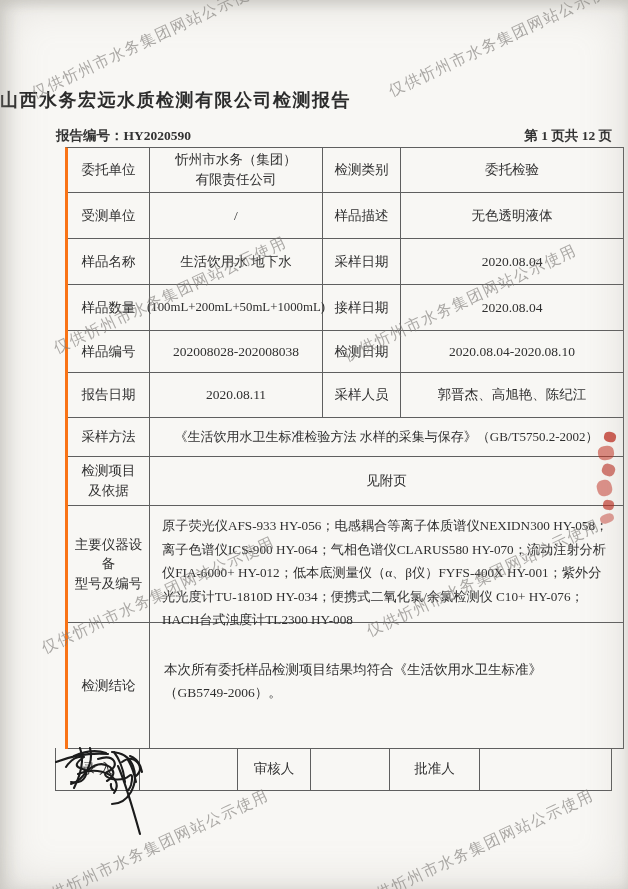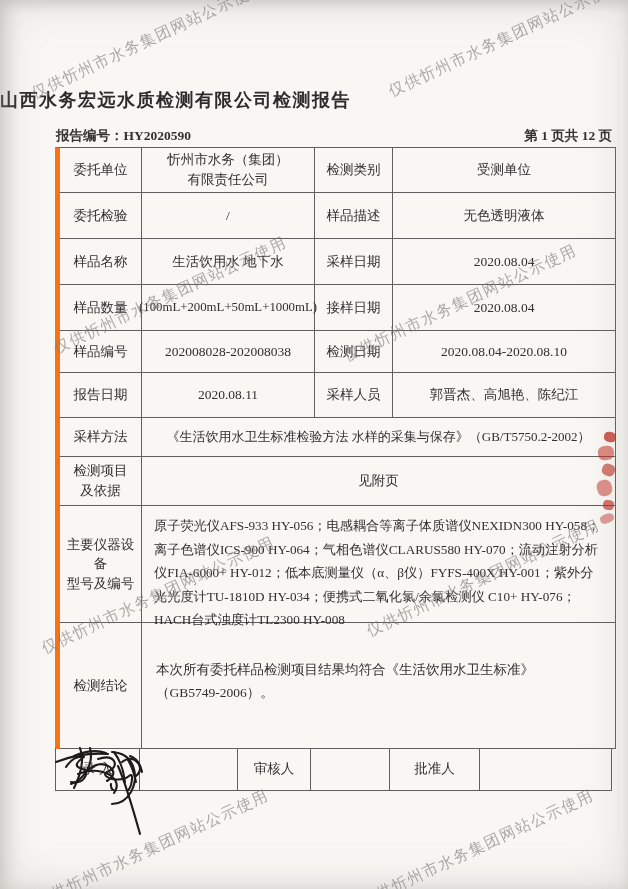--- a/index.html
+++ b/index.html
@@ -14,25 +14,25 @@
   }
   .title {
     position:absolute; top:88px; left:0; width:100%; text-align:left;
     font-size:18px; font-weight:bold; letter-spacing:1.5px; color:#2c2c2c; z-index:2;
   }
   .report-line {
     position:absolute; top:127px; left:56px; width:556px; display:flex;
     justify-content:space-between; font-size:13.5px; font-weight:bold; color:#333; z-index:2;
   }
   .tbl {
-    position:absolute; left:55px; top:147px; z-index:2;
+    position:absolute; left:65px; top:147px; z-index:2;
     display:grid;
     grid-template-columns:82px 173px 78px 223px;
     grid-template-rows:45px 46px 46px 46px 42px 45px 39px 49px 117px 126px;
-    border-left:5px solid #f97316; border-top:1px solid #5f5f5f;
+    border-left:3px solid #f97316; border-top:1px solid #5f5f5f;
     background:transparent;
   }
   .sigrow {
     position:absolute; left:55px; top:748px; z-index:2;
     display:grid;
     grid-template-columns:84px 98px 73px 79px 90px 132px;
     grid-template-rows:43px;
     border-left:1px solid #5f5f5f;
   }
   .cell {
@@ -79,23 +79,23 @@
   </div>
 
   <div class="tbl">
 
     <div class="cell">委托单位</div>
     <div class="cell">
       <span>忻州市水务（集团）</span>
       <span>有限责任公司</span>
     </div>
     <div class="cell">检测类别</div>
+    <div class="cell">委托检验</div>
+
     <div class="cell">受测单位</div>
-
-    <div class="cell">委托检验</div>
     <div class="cell">/</div>
     <div class="cell">样品描述</div>
     <div class="cell">无色透明液体</div>
 
     <div class="cell">样品名称</div>
     <div class="cell">生活饮用水 地下水</div>
     <div class="cell">采样日期</div>
     <div class="cell">2020.08.04</div>
 
     <div class="cell">样品数量</div>

